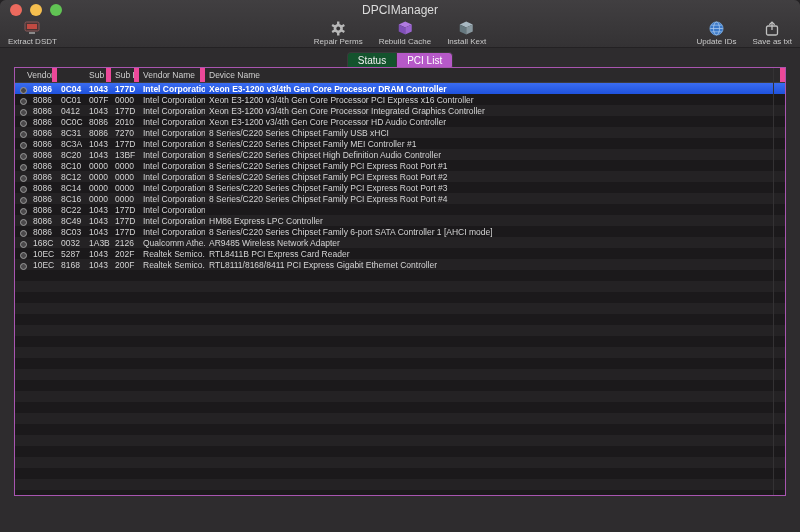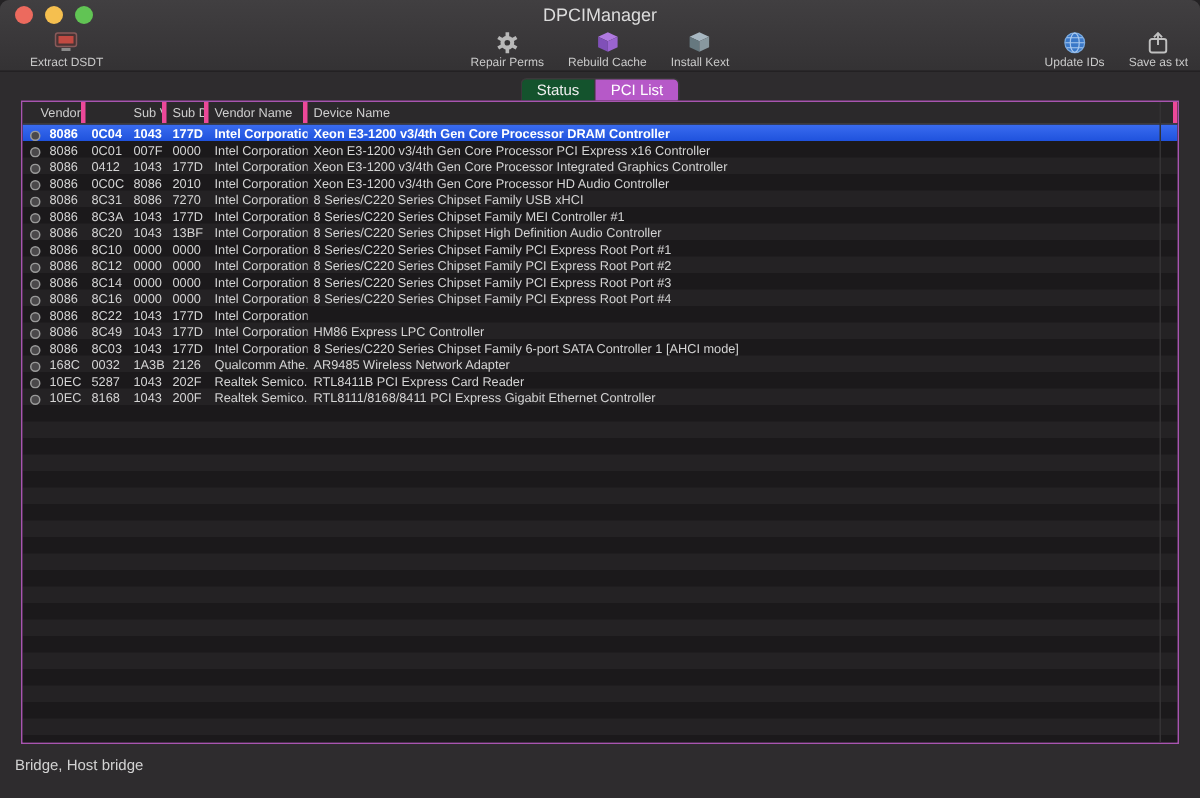--- a/index.html
+++ b/index.html
@@ -11,21 +11,21 @@
   .topchrome{background:linear-gradient(#413f41,#343234);border-bottom:1px solid #232123;}
   .titlebar{height:20px;position:relative;display:flex;align-items:center;}
   .traffic{display:flex;gap:8px;margin-left:10px;z-index:2;}
   .tl{width:12px;height:12px;border-radius:50%;}
   .tl.red{background:#ec6a5e;}
   .tl.yellow{background:#f5bf4f;}
   .tl.green{background:#61c454;}
   .title{position:absolute;left:0;right:0;text-align:center;font-size:12px;color:#dcdcdc;}
   .toolbar{height:27px;position:relative;}
   .tgroup{position:absolute;top:0;display:flex;gap:16px;}
-  .tgroup.left{left:20px;}
+  .tgroup.left{left:8px;}
   .tgroup.center{left:50%;transform:translateX(-50%);}
   .tgroup.right{right:8px;}
   .tool{display:flex;flex-direction:column;align-items:center;cursor:default;}
   .tool .ticon{height:16px;display:flex;align-items:center;justify-content:center;}
   .tool .tlabel{font-size:8px;color:#c9c9c9;margin-top:1px;white-space:nowrap;}
 
   
   .segwrap{display:flex;justify-content:center;margin-top:4px;}
   .seg{font-size:10px;color:#efefef;padding:2px 10px 3px 10px;background:#14532d;
     border:1px solid #3a383a;cursor:default;}
@@ -33,21 +33,21 @@
   .seg:last-child{border-radius:0 4px 4px 0;}
   .seg.active{background:var(--tab-active,#b659c8);color:#fff;}
 
   
   .table{position:absolute;left:14px;right:14px;top:67px;bottom:36px;
     border:1px solid var(--table-border,#a855b0);background:#1a181a;
     display:flex;flex-direction:column;overflow:hidden;}
   .thead{display:flex;height:14px;flex:none;background:#2b292b;
     border-bottom:1px solid #3d3b3d;font-size:8.5px;color:#cfcfcf;}
   .th{display:flex;align-items:center;box-sizing:border-box;padding-left:4px;
-    border-right:3px solid #ec4899;white-space:nowrap;overflow:hidden;flex:none;}
+    border-right:5px solid #ec4899;white-space:nowrap;overflow:hidden;flex:none;}
   .th0{width:42px;padding-left:12px;}
   .th1{width:28px;margin-top:48px;}.th2{width:26px;}.th3{width:28px;}
   .th4{width:66px;}.th5{flex:1;text-align:right;}
   .tbody{flex:1;position:relative;overflow:hidden;}
   .trow{display:flex;height:11px;align-items:flex-end;font-size:8.5px;color:#d4d4d4;}
   .trow:nth-child(odd){background:#242224;}
   .trow:nth-child(even){background:#1b191b;}
   .trow.selected{background:linear-gradient(#3a6cf0,var(--selection,#1f52dd));
     color:#ffffff;font-weight:bold;}
   .cell{box-sizing:border-box;padding-left:4px;white-space:nowrap;overflow:hidden;flex:none;}
@@ -375,17 +375,14 @@
         <div class="trow"></div>
         <div class="trow"></div>
         <div class="trow"></div>
         <div class="trow"></div>
         <div class="trow"></div>
         <div class="trow"></div>
       </div>
     <div class="scroll-track"></div>
   </div>
 
-  <div class="statusbar">
-    <p class="stext">Bridge, Host bridge</p>
-  </div>
 
 </div>
 
 </body></html>

